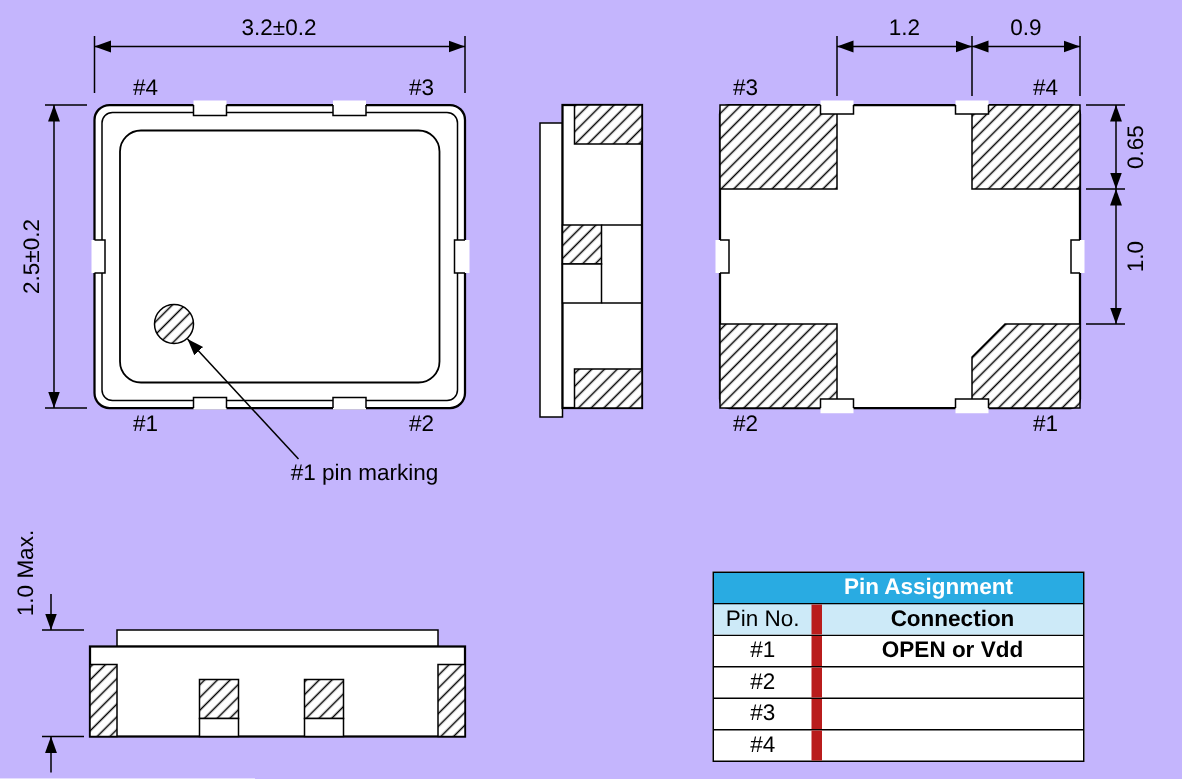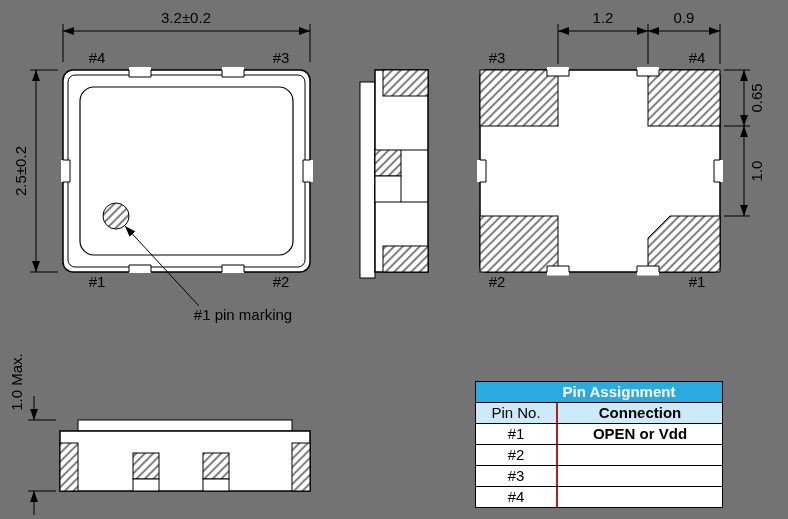--- a/index.html
+++ b/index.html
@@ -1,36 +1,36 @@
 <!DOCTYPE html>
 <html style="--table-header-bg: #29abe2; --table-header-text: #ffffff; --table-subheader-bg: #cdeaf8; --line: #000000;"><head>
 <meta charset="utf-8">
 <style>
   html, body { margin: 0; padding: 0; background: #fff; }
   .canvas {
-    position: relative; width: 788px; height: 519px; background: #737373;
+    position: relative; width: 788px; height: 519px; background: #c4b5fd;
     font-family: "Liberation Sans", sans-serif; overflow: hidden; color: #000;
   }
   .canvas > svg { position: absolute; left: 0; top: 0; }
   svg text { font-family: "Liberation Sans", sans-serif; font-size: 15px; }
   .pin-table {
     position: absolute; left: 475px; top: 381px; width: 246px;
     border: 1px solid #000; font-size: 15px; background: #fff;
   }
   .pt-title {
     background: var(--table-header-bg, #29abe2); color: var(--table-header-text, #ffffff);
     font-weight: bold; text-align: center; height: 20px; line-height: 20px;
     border-bottom: 1px solid #000;
     padding-left: 40px;
   }
   .pt-row { display: flex; height: 20px; line-height: 20px; border-bottom: 1px solid #000; text-align: center; }
   .pt-row:last-child { border-bottom: none; }
   .pt-subheader .pt-cell { background: var(--table-subheader-bg, #cdeaf8); }
   .pt-cell { box-sizing: border-box; overflow: hidden; }
-  .pt-cell.c1 { width: 82px; border-right: 2px solid #b91c1c; }
+  .pt-cell.c1 { width: 72px; border-right: 7px solid #b91c1c; }
   .pt-cell.c2 { flex: 1; font-weight: bold; }
 </style>
 </head>
 <body>
 
 <div class="canvas">
 
 <svg width="788" height="519" viewBox="0 0 788 519">
   <defs>
     <pattern id="hatch" patternUnits="userSpaceOnUse" width="6" height="6" patternTransform="rotate(45)">

